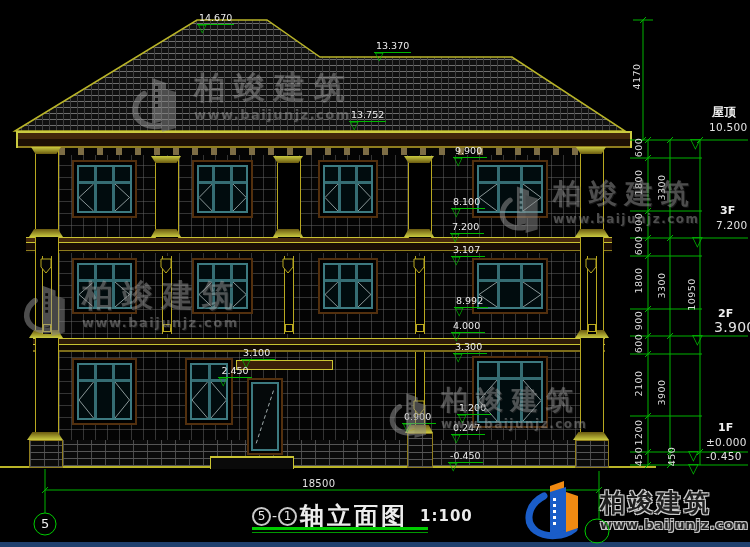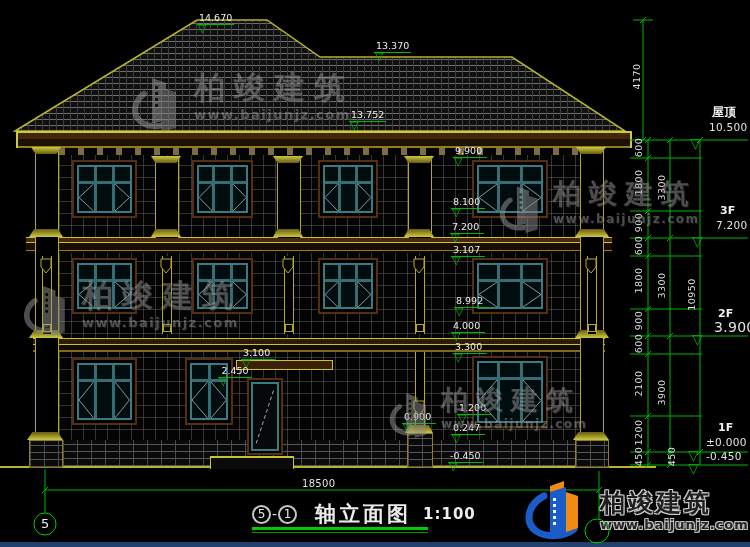--- a/index.html
+++ b/index.html
@@ -56,21 +56,21 @@
   .wm-url{font-weight:bold;letter-spacing:1.5px;text-shadow:1px 1px 0 #2e2e2e;margin-top:4px;}
   .logo{position:absolute;display:flex;align-items:center;}
   .logo-brand{font-weight:bold;font-size:25px;letter-spacing:3px;color:#1f1f1f;line-height:1;
     text-shadow:-1px -1px 0 #cfcfcf,1px -1px 0 #cfcfcf,-1px 1px 0 #cfcfcf,1px 1px 0 #cfcfcf;}
   .logo-url{font-weight:bold;font-size:13px;letter-spacing:1px;color:#242424;margin-top:2px;
     text-shadow:-1px -1px 0 #c4c4c4,1px -1px 0 #c4c4c4,-1px 1px 0 #c4c4c4,1px 1px 0 #c4c4c4;}
   
   .titleblock{position:absolute;display:flex;align-items:center;color:#ececec;}
   .axis-c{width:19px;height:19px;border:2px solid #c8c8c8;border-radius:50%;display:flex;
           align-items:center;justify-content:center;font-size:12px;color:#e8e8e8;box-sizing:border-box;}
-  .t-name{font-size:21px;font-weight:bold;letter-spacing:3px;margin-left:18px;}
+  .t-name{font-size:24px;font-weight:bold;letter-spacing:3px;margin-left:3px;}
   .t-scale{font-size:15px;font-weight:bold;margin-left:12px;letter-spacing:1px;}
   .underl{position:absolute;background:#00cc00;}
   .bottombar{position:absolute;background:#20406e;}
 </style>
 </head>
 <body>
 
 <div id="canvas">
 
   <svg class="abs" style="left:0;top:0;" width="660" height="150">

